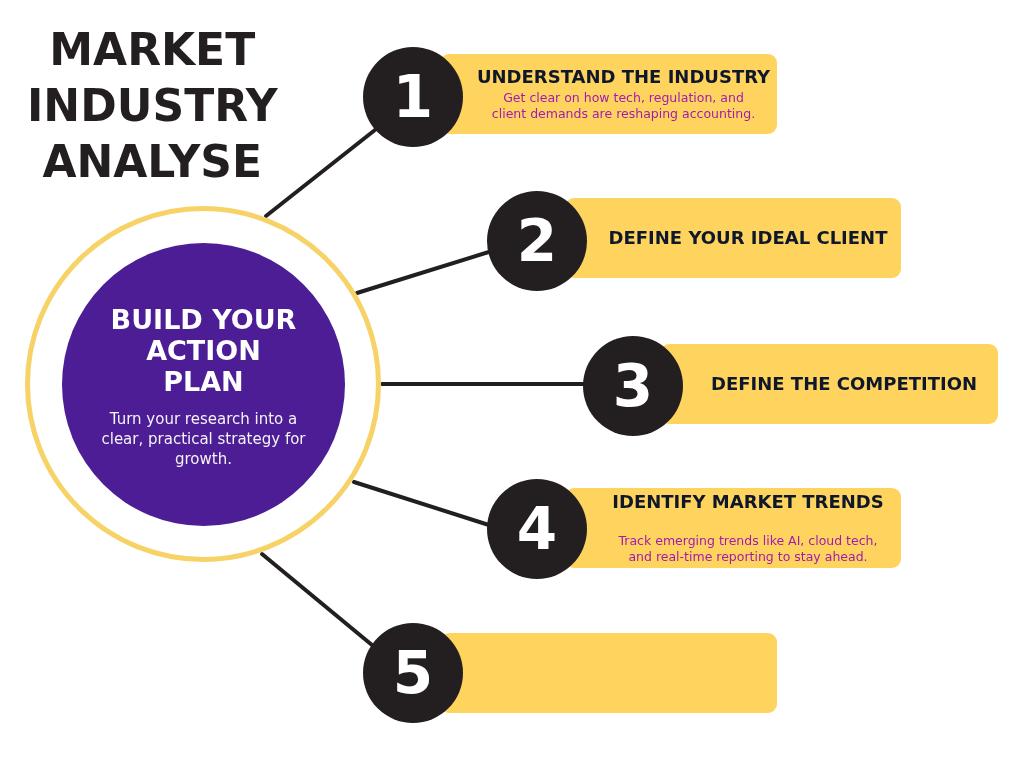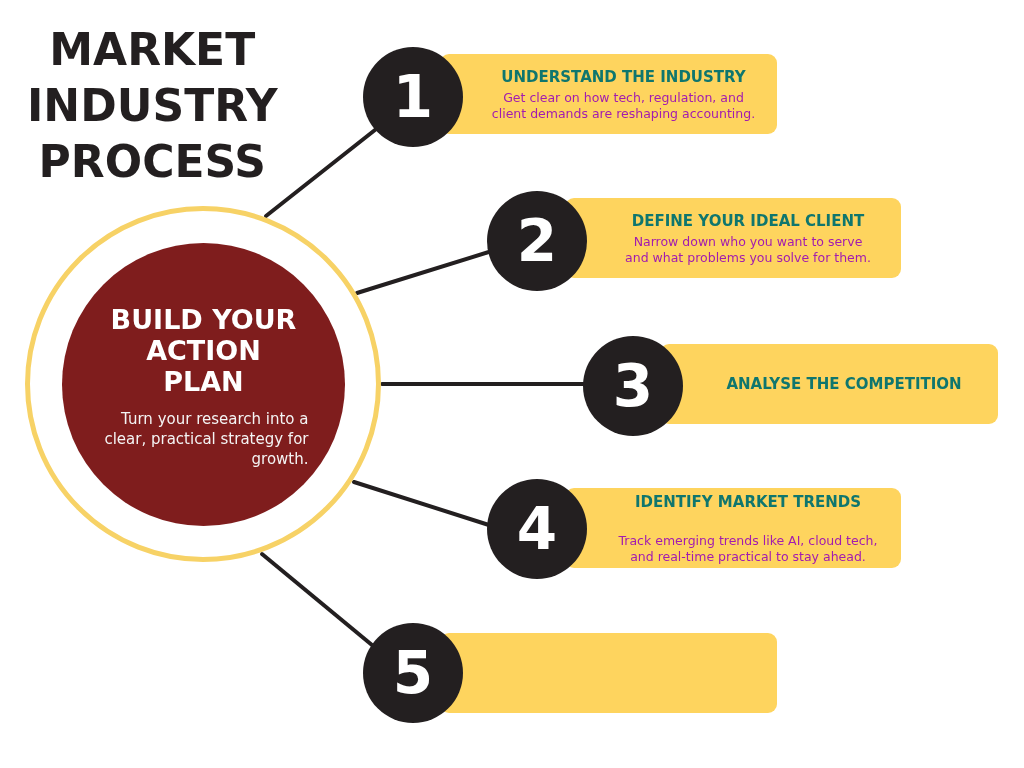--- a/index.html
+++ b/index.html
@@ -14,60 +14,60 @@
   .title div { white-space: nowrap; }
 
   svg.connectors { position: absolute; left: 0; top: 0; width: 1024px; height: 768px; }
 
   .hub-ring {
     position: absolute; left: 25px; top: 206px; width: 356px; height: 356px;
     border-radius: 50%; border: 5px solid #f7d266; background: #ffffff;
   }
   .hub {
     position: absolute; left: 62px; top: 243px; width: 283px; height: 283px;
-    border-radius: 50%; background: #7f1d1d; color: #ffffff;
+    border-radius: 50%; background: #4c1d95; color: #ffffff;
     display: flex; flex-direction: column; align-items: center; justify-content: center;
     text-align: center;
   }
   .hub-title {
     font-family: "DejaVu Sans", sans-serif; font-weight: bold; font-size: 27px;
     line-height: 31px; margin-top: 4px; white-space: pre-line;
   }
   .hub-desc {
     font-family: "DejaVu Sans", sans-serif; font-size: 15px; line-height: 20px;
-    margin-top: 12px; width: 210px; color: #f4f4f4; text-align: right;
+    margin-top: 12px; width: 210px; color: #f4f4f4;
   }
 
   .step-box {
     position: absolute; background: #fed45e; border-radius: 9px; height: 80px;
     display: flex; flex-direction: column; align-items: center; justify-content: center;
     text-align: center; padding-left: 40px; padding-right: 10px;
   }
   .step-title {
-    font-family: "DejaVu Sans", sans-serif; font-weight: bold; font-size: 15px;
-    line-height: 22px; color: #0f766e; white-space: nowrap;
+    font-family: "DejaVu Sans", sans-serif; font-weight: bold; font-size: 18px;
+    line-height: 22px; color: #0f172a; white-space: nowrap;
   }
   .step-desc {
     font-family: "DejaVu Sans", sans-serif; font-size: 12.5px; line-height: 16px;
     color: #a21caf; margin-top: 2px; white-space: pre-line;
   }
   .step-num {
     position: absolute; width: 100px; height: 100px; border-radius: 50%;
     background: #231f20; color: #ffffff;
     display: flex; align-items: center; justify-content: center;
     font-family: "DejaVu Sans", sans-serif; font-weight: bold; font-size: 58px;
   }
 </style>
 </head>
 <body>
 
 <div class="title">
   <div>MARKET</div>
   <div>INDUSTRY</div>
-  <div>PROCESS</div>
+  <div>ANALYSE</div>
 </div>
 
 <svg class="connectors" viewBox="0 0 1024 768">
   <g stroke="#231f20" stroke-width="4" stroke-linecap="round">
     <line x1="266" y1="216" x2="380" y2="126"></line>
     <line x1="357" y1="293" x2="492" y2="251"></line>
     <line x1="382" y1="384" x2="590" y2="384"></line>
     <line x1="354" y1="482" x2="492" y2="526"></line>
     <line x1="262" y1="554" x2="378" y2="650"></line>
   </g>
@@ -85,38 +85,36 @@
   <div class="step-title">UNDERSTAND THE INDUSTRY</div>
   <div class="step-desc">Get clear on how tech, regulation, and
 client demands are reshaping accounting.</div>
 </div>
 <div class="step-num" style="left:363px; top:47px;">
   <span>1</span>
 </div>
 
 <div class="step-box" style="left:565px; top:198px; width:336px;">
   <div class="step-title">DEFINE YOUR IDEAL CLIENT</div>
-  <div class="step-desc">Narrow down who you want to serve
-and what problems you solve for them.</div>
 </div>
 <div class="step-num" style="left:487px; top:191px;">
   <span>2</span>
 </div>
 
 <div class="step-box" style="left:660px; top:344px; width:338px;">
-  <div class="step-title">ANALYSE THE COMPETITION</div>
+  <div class="step-title">DEFINE THE COMPETITION</div>
 </div>
 <div class="step-num" style="left:583px; top:336px;">
   <span>3</span>
 </div>
 
 <div class="step-box" style="left:565px; top:488px; width:336px;gap:18px;">
   <div class="step-title">IDENTIFY MARKET TRENDS</div>
   <div class="step-desc">Track emerging trends like AI, cloud tech,
-and real-time practical to stay ahead.</div>
+and real-time reporting to stay ahead.</div>
 </div>
 <div class="step-num" style="left:487px; top:479px;">
   <span>4</span>
 </div>
 
 <div class="step-box" style="left:440px; top:633px; width:337px;">
 </div>
 <div class="step-num" style="left:363px; top:623px;">
   <span>5</span>
 </div>

